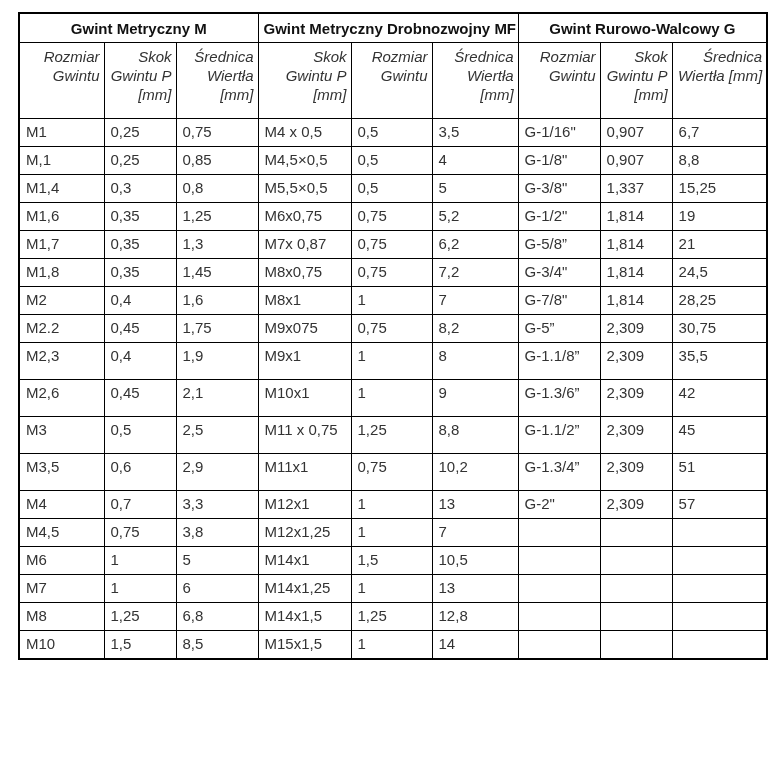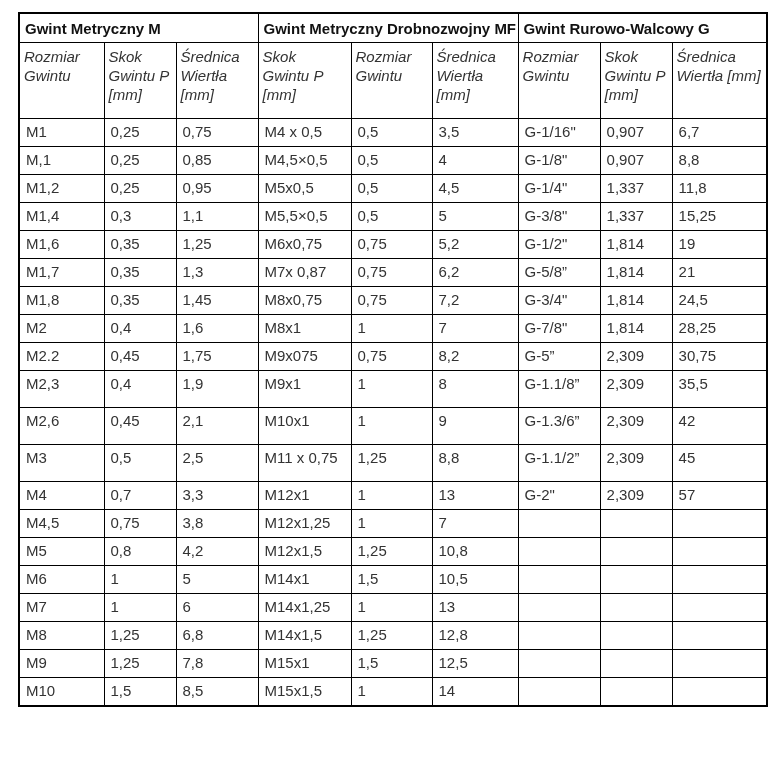--- a/index.html
+++ b/index.html
@@ -22,32 +22,32 @@
   }
   table.thread-table th,
   table.thread-table td {
     border: 1px solid #000;
     overflow: hidden;
   }
   th.group-title {
     font-size: 15px;
     font-weight: bold;
     color: #111;
-    text-align: left;
+    text-align: center;
     vertical-align: middle;
     padding: 3px 5px;
     height: 22px;
     white-space: nowrap;
   }
   th.col-header {
     font-size: 15px;
     font-weight: normal;
     font-style: italic;
     color: #333;
-    text-align: left;
+    text-align: right;
     vertical-align: top;
     padding: 5px 4px 0 4px;
     height: 70px;
     line-height: 1.25;
   }
   td.cell {
     font-size: 15px;
     color: #333;
     text-align: left;
     vertical-align: top;
@@ -111,34 +111,23 @@
           <td class="cell">0,25</td>
           <td class="cell">0,85</td>
           <td class="cell">M4,5×0,5</td>
           <td class="cell">0,5</td>
           <td class="cell">4</td>
           <td class="cell">G-1/8"</td>
           <td class="cell">0,907</td>
           <td class="cell">8,8</td>
         </tr>
         <tr>
-          <td class="cell">M1,2</td>
-          <td class="cell">0,25</td>
-          <td class="cell">0,95</td>
-          <td class="cell">M5x0,5</td>
-          <td class="cell">0,5</td>
-          <td class="cell">4,5</td>
-          <td class="cell">G-1/4"</td>
-          <td class="cell">1,337</td>
-          <td class="cell">11,8</td>
-        </tr>
-        <tr>
           <td class="cell">M1,4</td>
           <td class="cell">0,3</td>
-          <td class="cell">1,1</td>
+          <td class="cell">0,8</td>
           <td class="cell">M5,5×0,5</td>
           <td class="cell">0,5</td>
           <td class="cell">5</td>
           <td class="cell">G-3/8"</td>
           <td class="cell">1,337</td>
           <td class="cell">15,25</td>
         </tr>
         <tr>
           <td class="cell">M1,6</td>
           <td class="cell">0,35</td>
@@ -220,49 +209,49 @@
           <td class="cell">M3</td>
           <td class="cell">0,5</td>
           <td class="cell">2,5</td>
           <td class="cell">M11 x 0,75</td>
           <td class="cell">1,25</td>
           <td class="cell">8,8</td>
           <td class="cell">G-1.1/2”</td>
           <td class="cell">2,309</td>
           <td class="cell">45</td>
         </tr>
+        <tr class="tall">
+          <td class="cell">M3,5</td>
+          <td class="cell">0,6</td>
+          <td class="cell">2,9</td>
+          <td class="cell">M11x1</td>
+          <td class="cell">0,75</td>
+          <td class="cell">10,2</td>
+          <td class="cell">G-1.3/4”</td>
+          <td class="cell">2,309</td>
+          <td class="cell">51</td>
+        </tr>
         <tr>
           <td class="cell">M4</td>
           <td class="cell">0,7</td>
           <td class="cell">3,3</td>
           <td class="cell">M12x1</td>
           <td class="cell">1</td>
           <td class="cell">13</td>
           <td class="cell">G-2"</td>
           <td class="cell">2,309</td>
           <td class="cell">57</td>
         </tr>
         <tr>
           <td class="cell">M4,5</td>
           <td class="cell">0,75</td>
           <td class="cell">3,8</td>
           <td class="cell">M12x1,25</td>
           <td class="cell">1</td>
           <td class="cell">7</td>
-          <td class="cell"></td>
-          <td class="cell"></td>
-          <td class="cell"></td>
-        </tr>
-        <tr>
-          <td class="cell">M5</td>
-          <td class="cell">0,8</td>
-          <td class="cell">4,2</td>
-          <td class="cell">M12x1,5</td>
-          <td class="cell">1,25</td>
-          <td class="cell">10,8</td>
           <td class="cell"></td>
           <td class="cell"></td>
           <td class="cell"></td>
         </tr>
         <tr>
           <td class="cell">M6</td>
           <td class="cell">1</td>
           <td class="cell">5</td>
           <td class="cell">M14x1</td>
           <td class="cell">1,5</td>
@@ -287,31 +276,20 @@
           <td class="cell">1,25</td>
           <td class="cell">6,8</td>
           <td class="cell">M14x1,5</td>
           <td class="cell">1,25</td>
           <td class="cell">12,8</td>
           <td class="cell"></td>
           <td class="cell"></td>
           <td class="cell"></td>
         </tr>
         <tr>
-          <td class="cell">M9</td>
-          <td class="cell">1,25</td>
-          <td class="cell">7,8</td>
-          <td class="cell">M15x1</td>
-          <td class="cell">1,5</td>
-          <td class="cell">12,5</td>
-          <td class="cell"></td>
-          <td class="cell"></td>
-          <td class="cell"></td>
-        </tr>
-        <tr>
           <td class="cell">M10</td>
           <td class="cell">1,5</td>
           <td class="cell">8,5</td>
           <td class="cell">M15x1,5</td>
           <td class="cell">1</td>
           <td class="cell">14</td>
           <td class="cell"></td>
           <td class="cell"></td>
           <td class="cell"></td>
         </tr>

